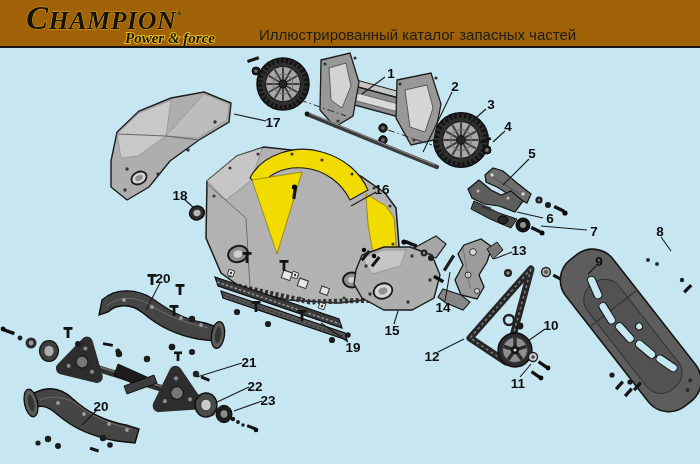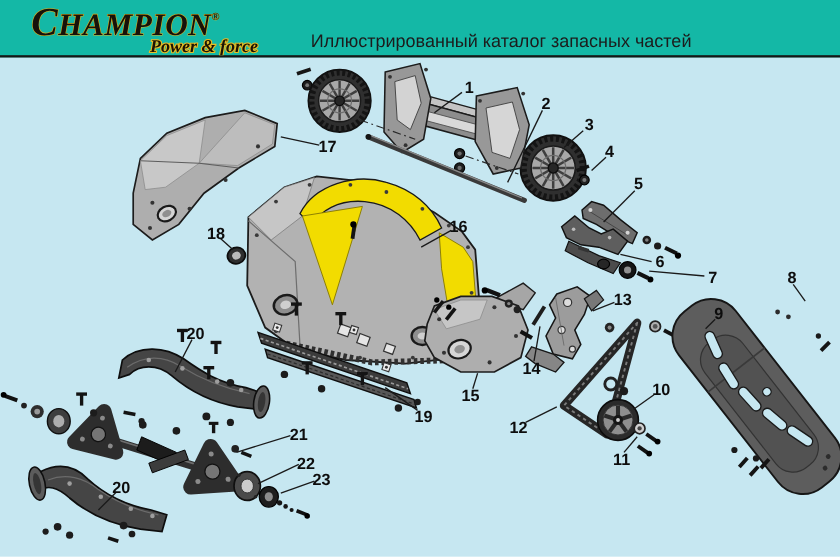--- a/index.html
+++ b/index.html
@@ -1,20 +1,20 @@
 <!DOCTYPE html>
 <html><head>
 <meta charset="utf-8">
 <style>
   html,body{margin:0;padding:0;}
   body{
     width:700px;height:464px;position:relative;overflow:hidden;
     background:#ffffff;font-family:"Liberation Sans",sans-serif;
   }
-  .header{position:absolute;left:0;top:0;width:700px;height:46px;background:#14b8a6;border-bottom:2px solid #161616;text-decoration:underline;}
+  .header{position:absolute;left:0;top:0;width:700px;height:46px;background:#a16207;border-bottom:2px solid #161616;text-decoration:underline;}
   .logo{position:absolute;left:18px;top:0;}
   .brand{font-family:"Liberation Serif",serif;font-style:italic;font-weight:bold;font-size:26px;
          fill:#16120a;stroke:#d9af1e;stroke-width:0.9px;paint-order:stroke;letter-spacing:0.5px;}
   .brand-c{font-size:33px;}
   .brand-reg{font-size:9px;stroke-width:0.3px;}
   .tagline{font-family:"Liberation Serif",serif;font-style:italic;font-weight:bold;font-size:15px;
            fill:#1a1405;stroke:#e8bd23;stroke-width:1.8px;paint-order:stroke;}
   .title{position:absolute;left:230px;top:26px;font-size:15px;color:#1c1c1c;white-space:nowrap;margin-left:29px;}
   .model{position:absolute;left:570px;top:26px;font-size:15px;color:#1c1c1c;white-space:nowrap;}
   #diagram{position:absolute;left:0;top:48px;}

